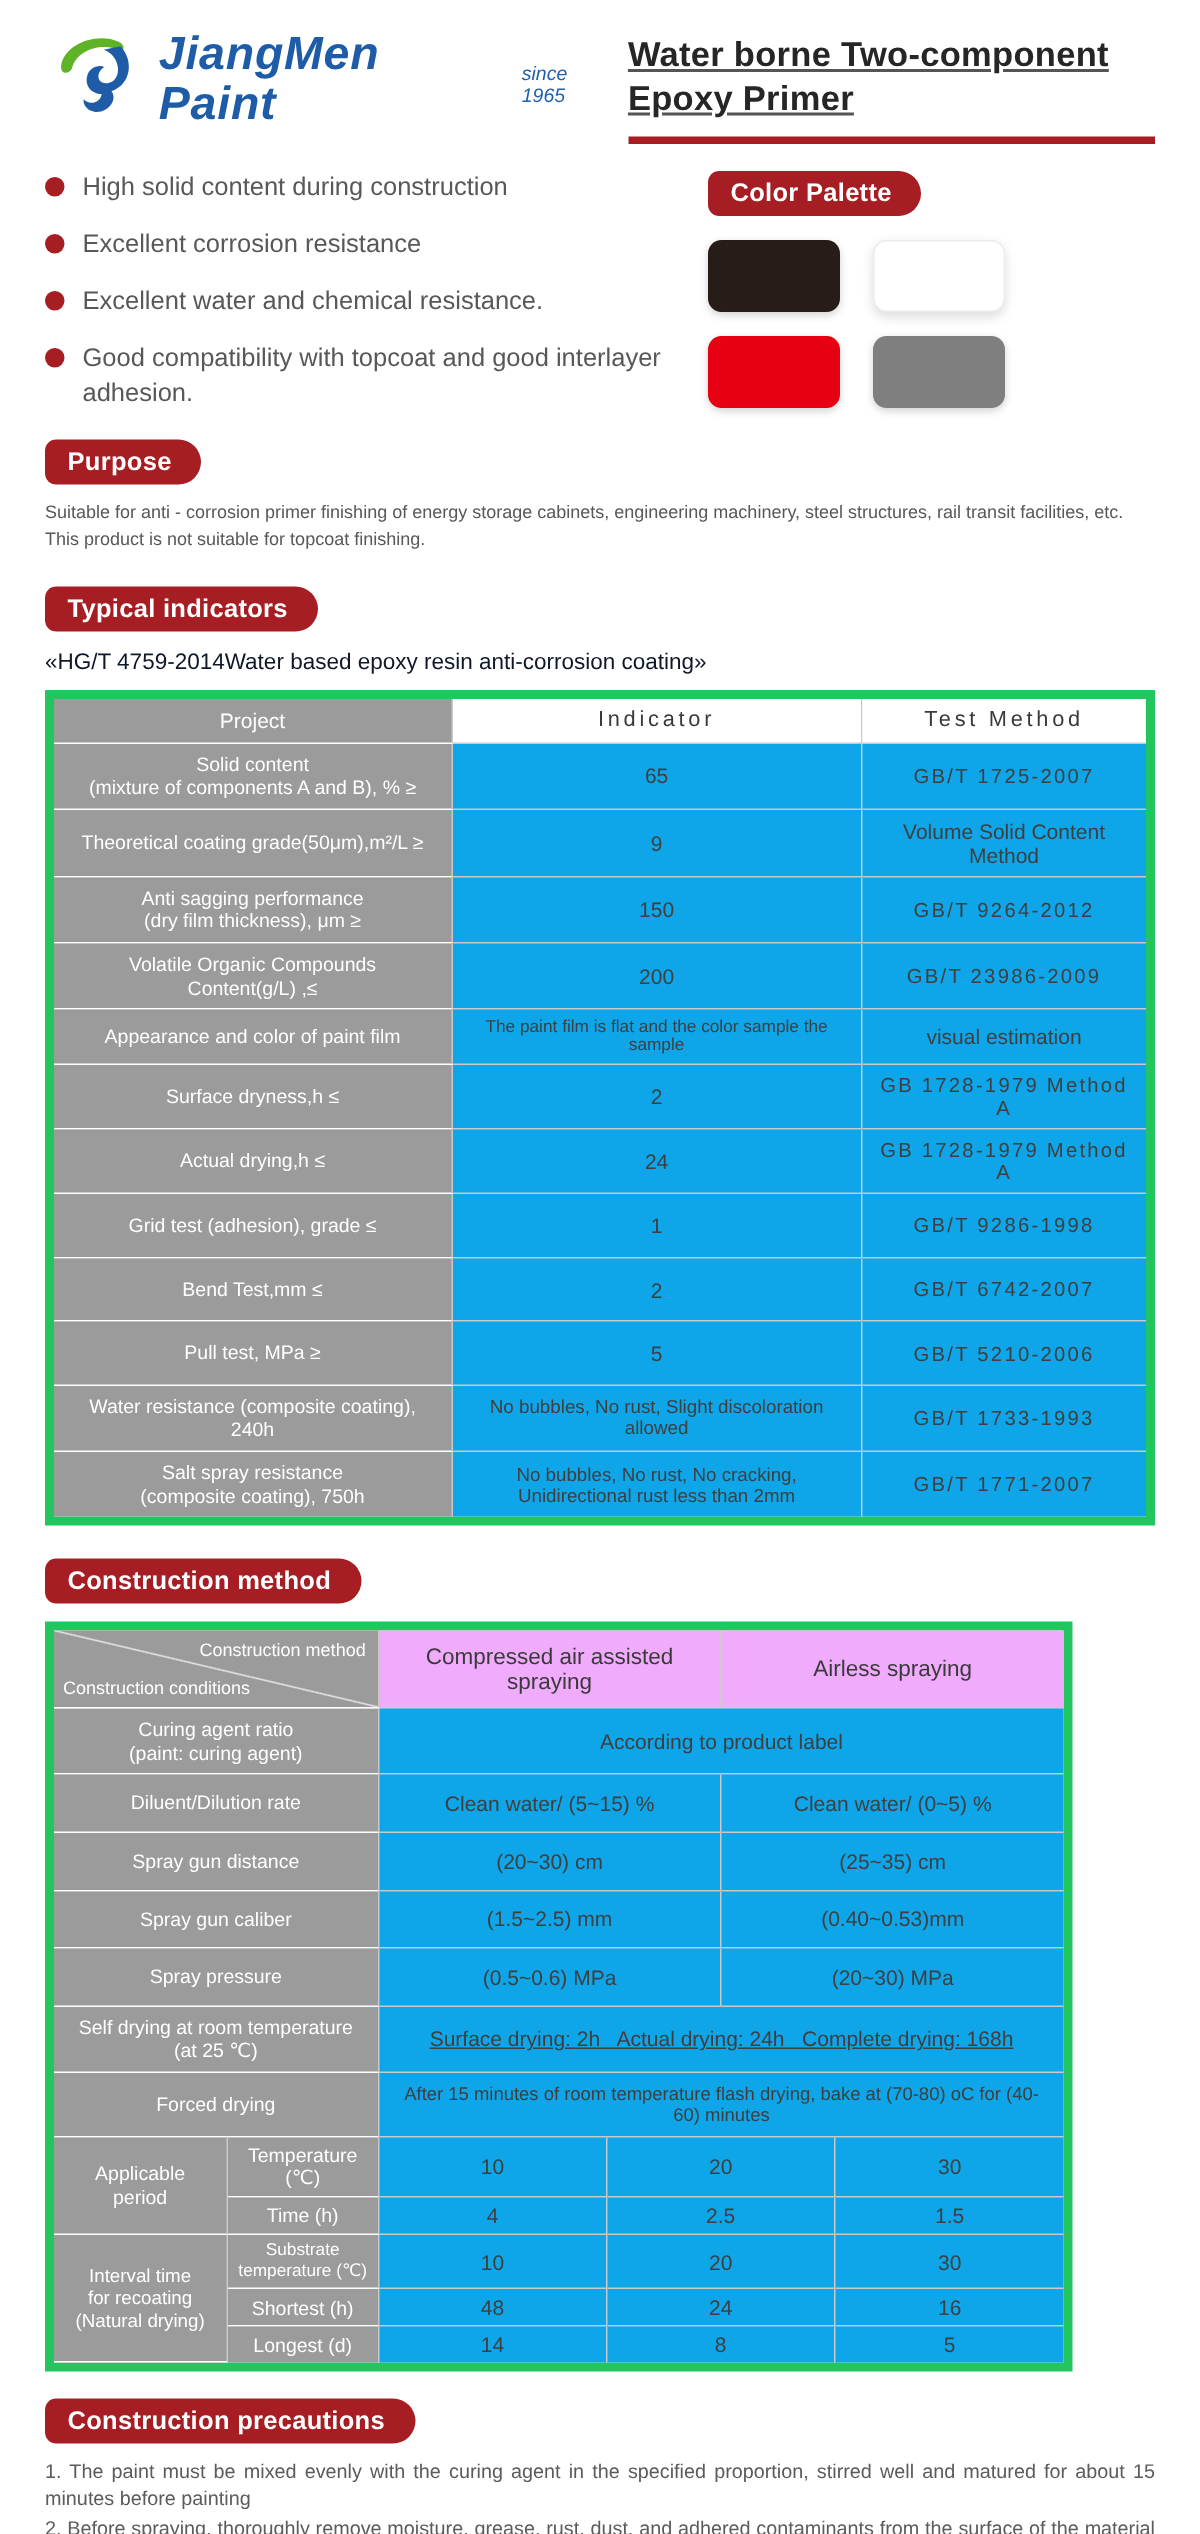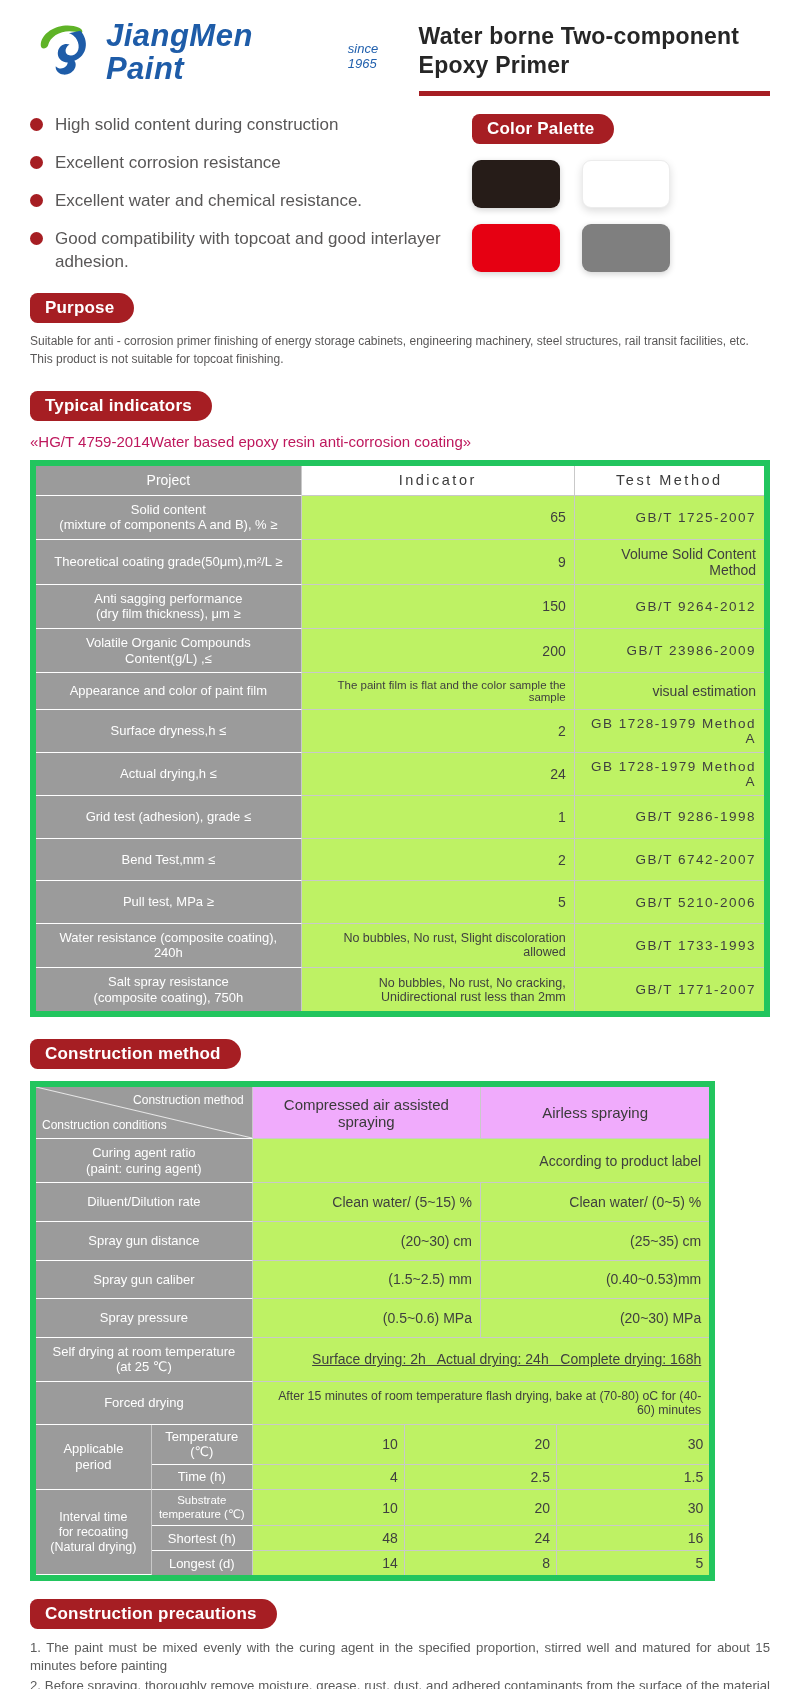--- a/index.html
+++ b/index.html
@@ -17,21 +17,21 @@
   .brand-text { display: flex; flex-direction: row; }
   .brand-name {
     color: #1E5CA8; font-size: 31px; font-weight: bold; font-style: italic;
     letter-spacing: 0.5px; line-height: 1.05;
   }
   .brand-tagline {
     display: flex; align-items: center; gap: 8px; margin-top: 6px;
     color: #2160AD; font-style: italic; font-size: 13px; justify-content: center;
   }
   .tag-rule { height: 1px; flex: 1; background: linear-gradient(to right, rgba(160,160,160,0), #b9c6d6, rgba(160,160,160,0)); }
-  .title-block { width: 352px; padding-top: 8px; }
+  .title-block { width: 352px; padding-top: 8px; text-decoration: underline; }
   .product-title { color: #262626; font-size: 23px; font-weight: bold; line-height: 1.28; letter-spacing: 0.2px; }
   .title-rule { height: 5px; background: #A61E23; margin-top: 10px; }
 
   
   .intro { display: flex; margin-top: 18px; }
   .features { width: 430px; list-style: none; }
   .features li {
     display: flex; align-items: flex-start; gap: 12px;
     color: #595757; font-size: 17px; line-height: 1.35; margin-bottom: 15px;
   }
@@ -47,31 +47,31 @@
     font-size: 17px; line-height: 1; padding: 6px 20px 7px 15px;
     border-radius: 9px 18px 18px 9px; letter-spacing: 0.2px;
   }
 
   
   .purpose { margin-top: 4px; }
   .purpose-text, .para { color: #595757; font-size: 12px; line-height: 1.55; margin-top: 9px; }
 
   
   .section { margin-top: 22px; }
-  .standard-line { color: #be185d; font-size: 15px; margin: 12px 0 10px 0; }
+  .standard-line { color: #0f172a; font-size: 15px; margin: 12px 0 10px 0; }
   table { border-collapse: separate; border-spacing: 0; width: 100%; }
   .dtable { border: 6px solid #22c55e; }
   .dtable td, .dtable th { border-right: 1px solid #c9c9c9; border-bottom: 1px solid #c9c9c9; padding: 6px 8px; }
   .dtable tr > *:last-child { border-right: none; }
   .dtable tr:last-child > * { border-bottom: none; }
   .glabel {
     background: #9B9B9B; color: #fff; font-weight: normal; text-align: center;
     font-size: 13px; line-height: 1.2; border-bottom-color: #fff !important;
   }
-  .wcell { color: #3f3f3f; text-align: right; font-size: 14px; background: #bef264; }
+  .wcell { color: #3f3f3f; text-align: center; font-size: 14px; background: #0ea5e9; }
   .wcell.code { letter-spacing: 1.5px; font-size: 13.5px; }
   .wcell.small { font-size: 11.5px; letter-spacing: 0; }
   .hdr { background: #fff; color: #3a3a3a; text-align: center; font-size: 14.5px; letter-spacing: 2.5px; font-weight: normal; padding: 9px 6px; }
   .prelines { white-space: pre-line; }
   .prewrap { white-space: pre-wrap; text-decoration: underline; }
 
   
   .ctable { width: 92.6%; }
   .ctable .glabel { font-size: 13px; }
   .ctable .wcell { font-size: 14px; }

